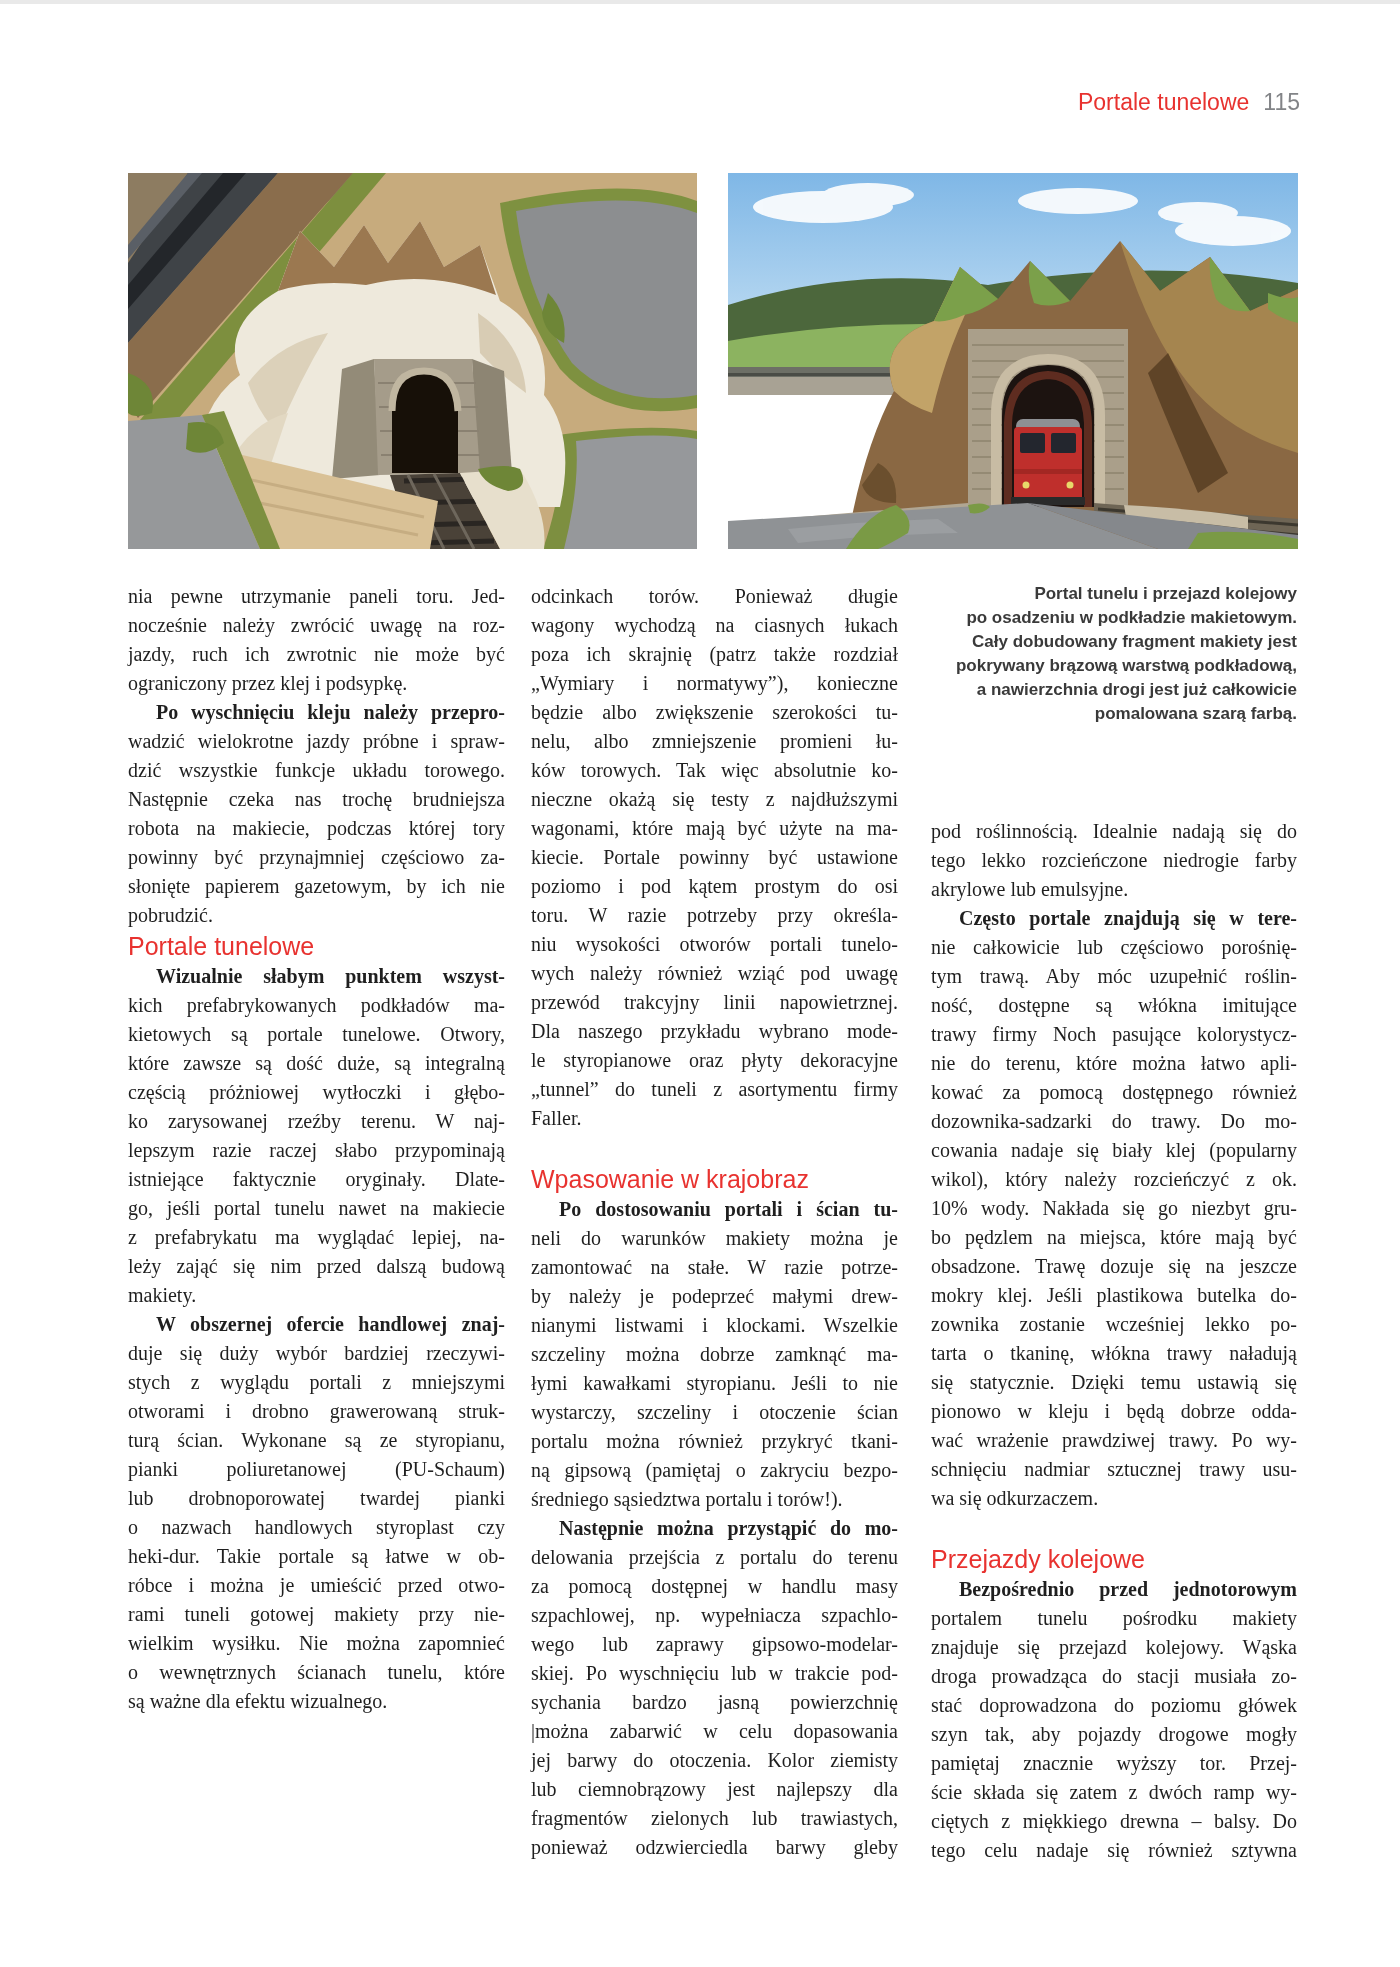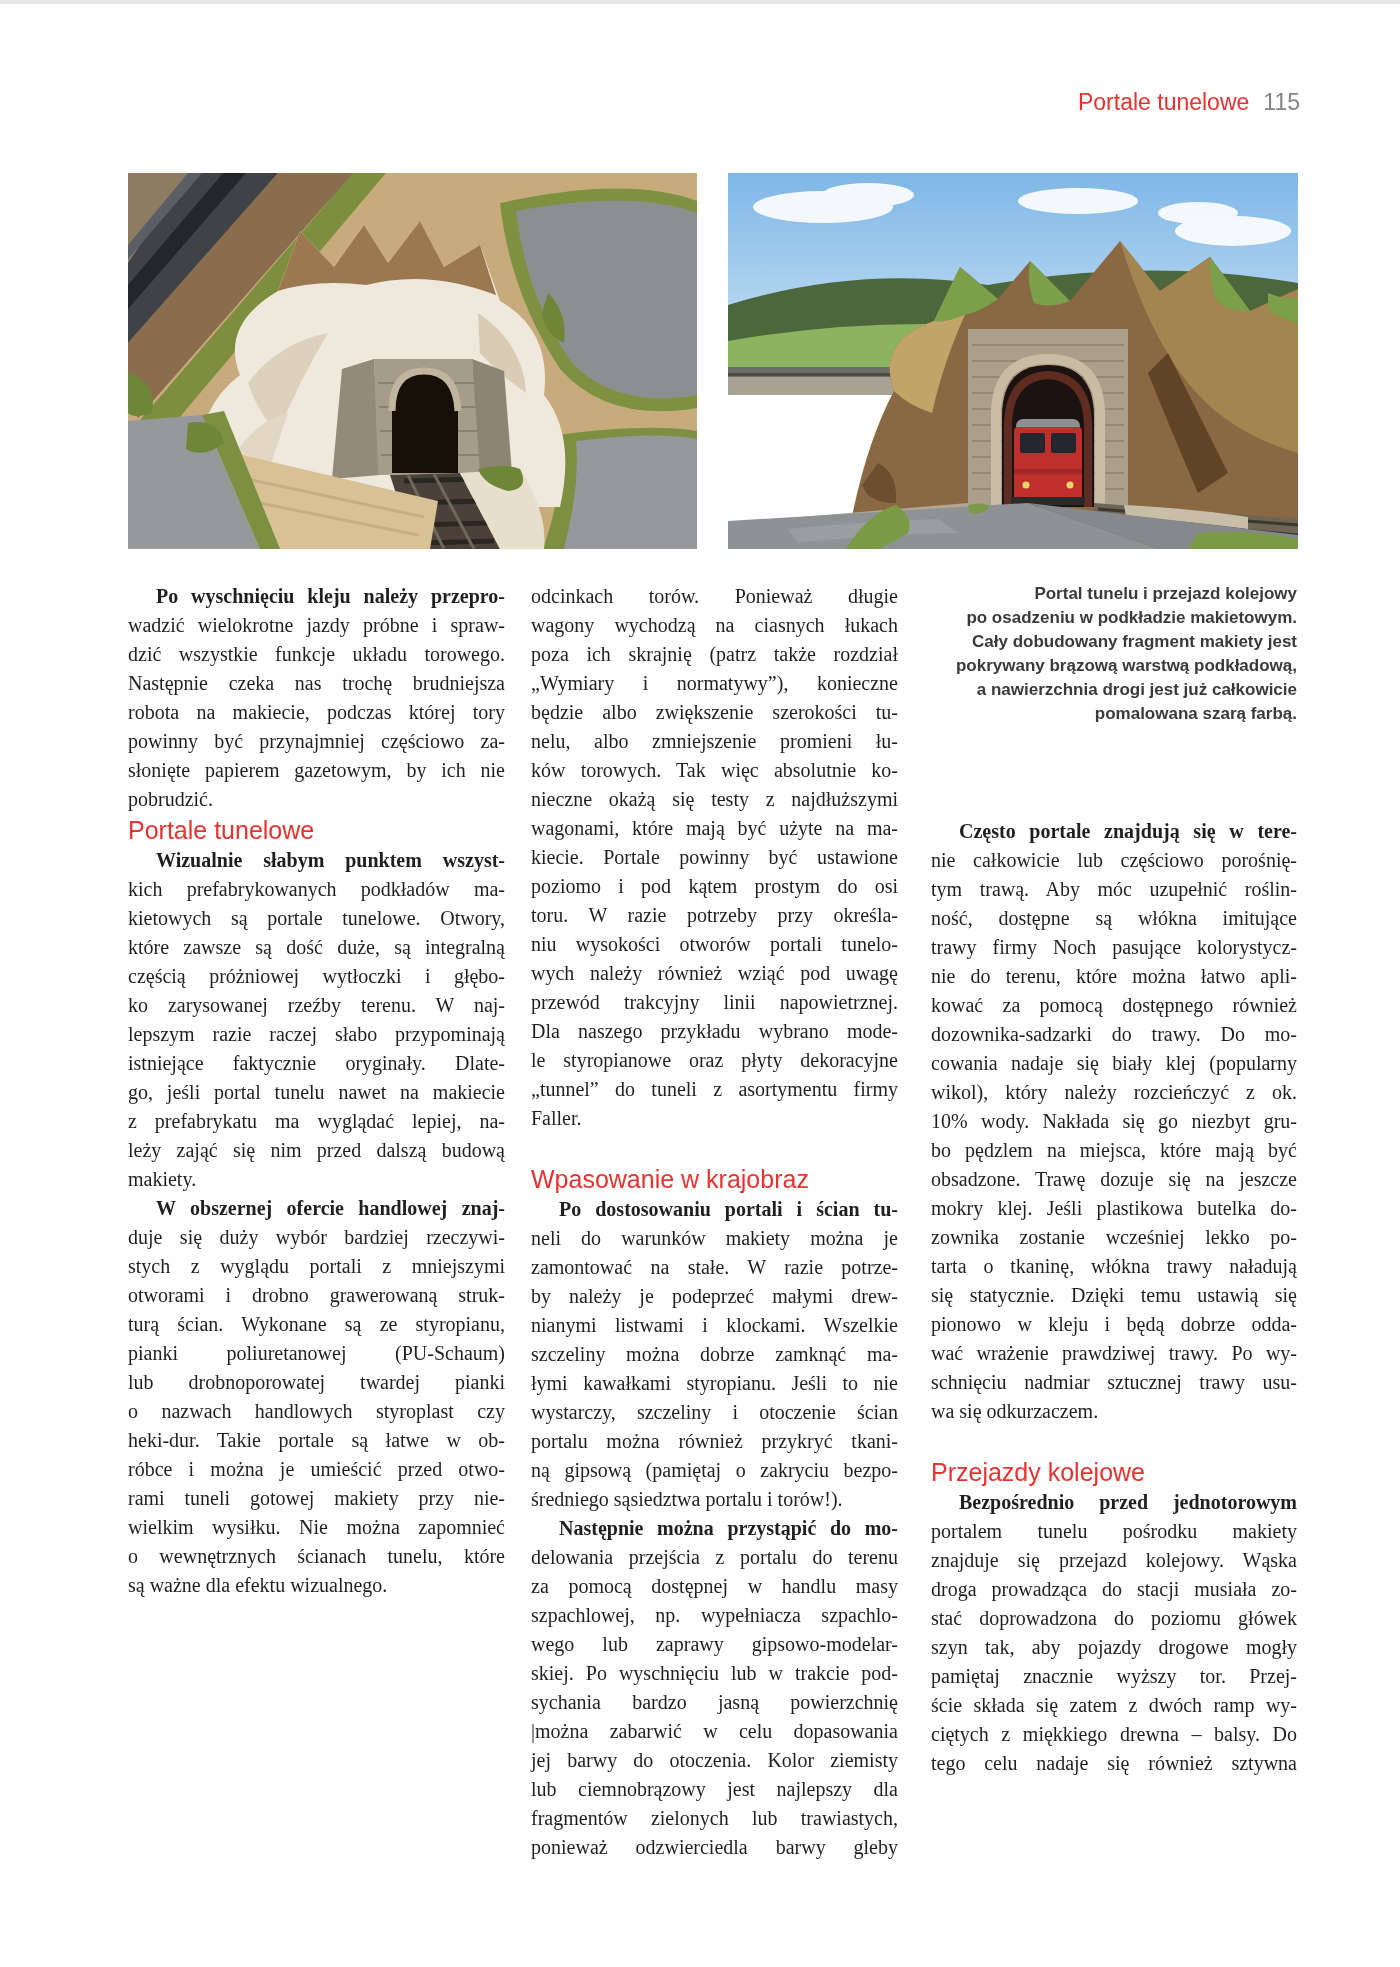--- a/index.html
+++ b/index.html
@@ -195,20 +195,26 @@
 
       <g fill="#7a9a45">
         <path d="M118,376 Q140,340 168,332 Q186,344 180,360 Q160,372 150,376 Z"></path>
         <path d="M470,360 Q520,356 570,366 V376 H460 Z"></path>
         <path d="M240,332 Q256,328 262,334 Q254,342 242,340 Z"></path>
       </g>
     </svg>
   </figure>
 
   <div class="col col-1">
+      <div class="para">
+        <div class="line">nia pewne utrzymanie paneli toru. Jed-</div>
+        <div class="line">nocześnie należy zwrócić uwagę na roz-</div>
+        <div class="line">jazdy, ruch ich zwrotnic nie może być</div>
+        <div class="line flush">ograniczony przez klej i podsypkę.</div>
+      </div>
       <div class="para">
         <div class="line indent">Po wyschnięciu kleju należy przepro-</div>
         <div class="line">wadzić wielokrotne jazdy próbne i spraw-</div>
         <div class="line">dzić wszystkie funkcje układu torowego.</div>
         <div class="line">Następnie czeka nas trochę brudniejsza</div>
         <div class="line">robota na makiecie, podczas której tory</div>
         <div class="line">powinny być przynajmniej częściowo za-</div>
         <div class="line">słonięte papierem gazetowym, by ich nie</div>
         <div class="line flush">pobrudzić.</div>
       </div>
@@ -296,20 +302,25 @@
       </div>
     </div>
   <div class="col col-3">
       <div class="caption" style="margin-bottom: 91px;">
         <div class="line">Portal tunelu i przejazd kolejowy</div>
         <div class="line">po osadzeniu w podkładzie makietowym.</div>
         <div class="line">Cały dobudowany fragment makiety jest</div>
         <div class="line">pokrywany brązową warstwą podkładową,</div>
         <div class="line">a nawierzchnia drogi jest już całkowicie</div>
         <div class="line">pomalowana szarą farbą.</div>
+      </div>
+      <div class="para">
+        <div class="line">pod roślinnością. Idealnie nadają się do</div>
+        <div class="line">tego lekko rozcieńczone niedrogie farby</div>
+        <div class="line flush">akrylowe lub emulsyjne.</div>
       </div>
       <div class="para">
         <div class="line indent">Często portale znajdują się w tere-</div>
         <div class="line">nie całkowicie lub częściowo porośnię-</div>
         <div class="line">tym trawą. Aby móc uzupełnić roślin-</div>
         <div class="line">ność, dostępne są włókna imitujące</div>
         <div class="line">trawy firmy Noch pasujące kolorystycz-</div>
         <div class="line">nie do terenu, które można łatwo apli-</div>
         <div class="line">kować za pomocą dostępnego również</div>
         <div class="line">dozownika-sadzarki do trawy. Do mo-</div>

